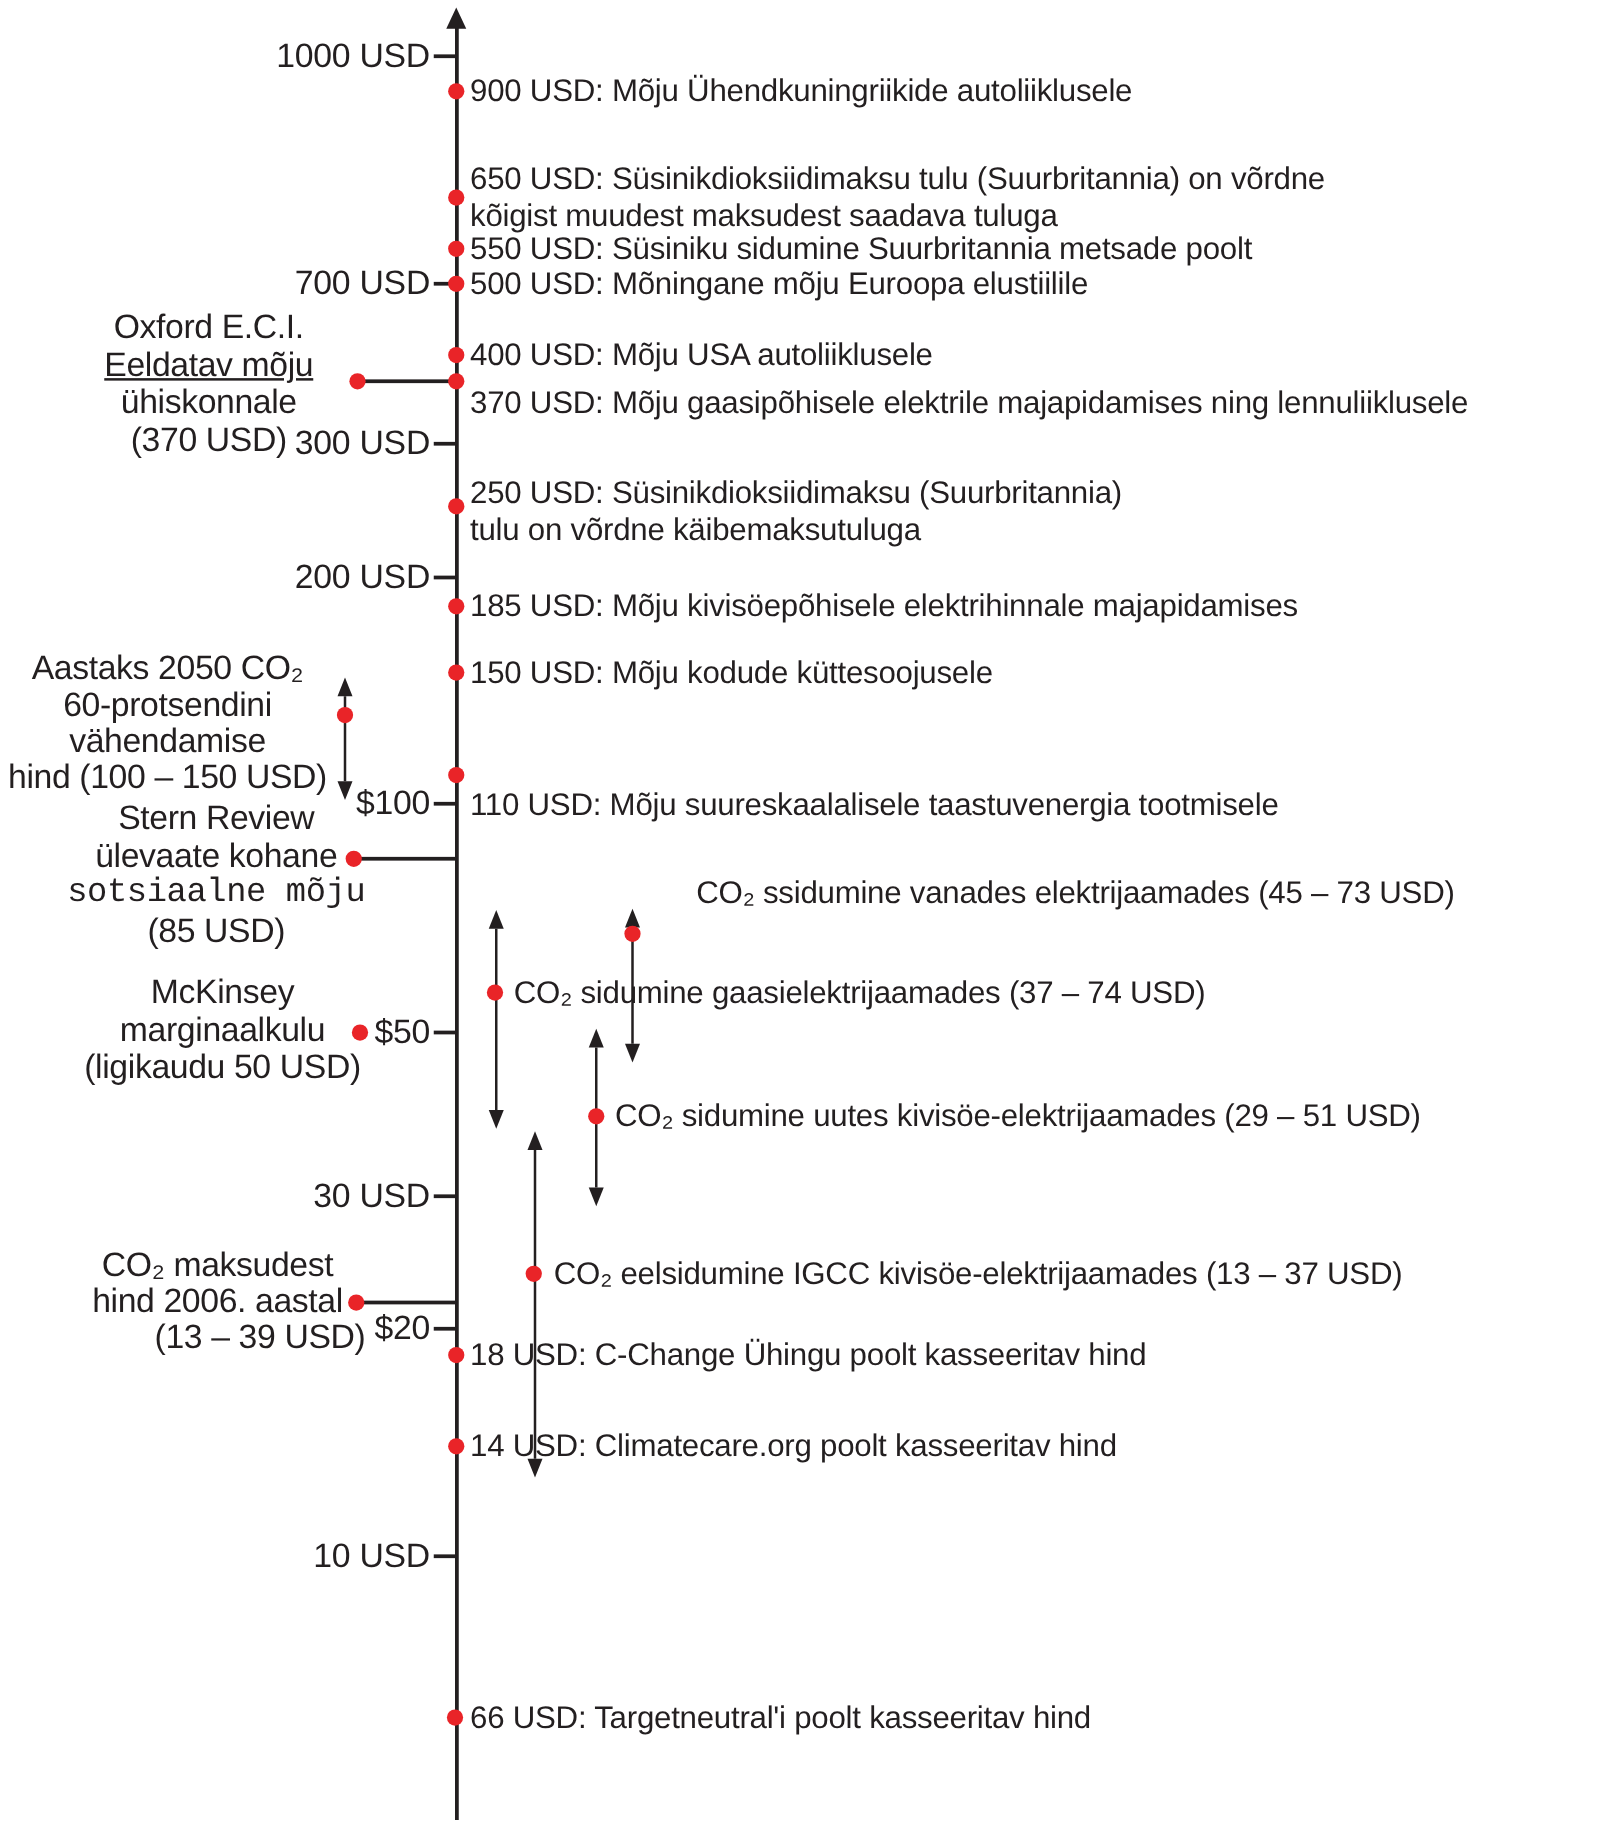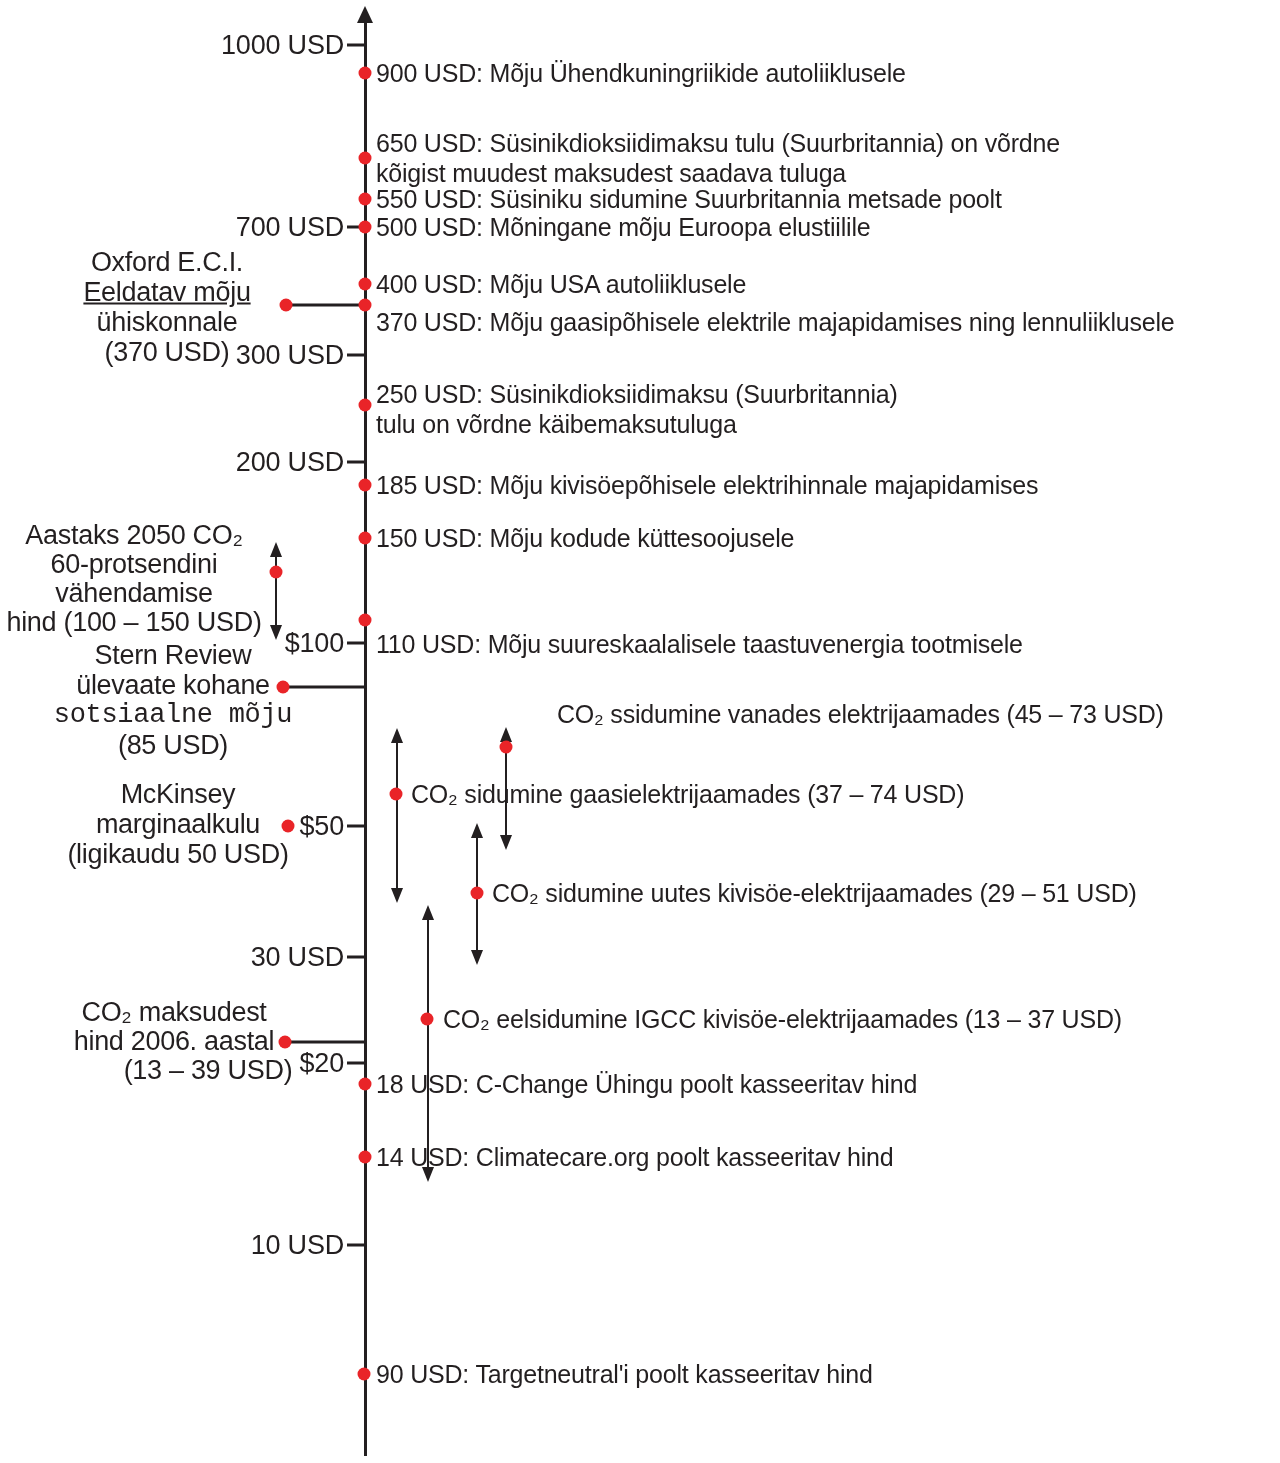--- a/index.html
+++ b/index.html
@@ -114,21 +114,21 @@
       <div class="txt" style="left: 411px; top: 794px;">CO₂ sidumine gaasielektrijaamades (37 – 74 USD)</div>
       <div class="dot" style="left: 477px; top: 893px;"></div>
       <div class="txt" style="left: 492px; top: 893px;">CO₂ sidumine uutes kivisöe-elektrijaamades (29 – 51 USD)</div>
       <div class="dot" style="left: 427px; top: 1019px;"></div>
       <div class="txt" style="left: 443px; top: 1019px;">CO₂ eelsidumine IGCC kivisöe-elektrijaamades (13 – 37 USD)</div>
       <div class="dot" style="left: 365px; top: 1084px;"></div>
       <div class="txt" style="left: 376px; top: 1084px;">18 USD: C-Change Ühingu poolt kasseeritav hind</div>
       <div class="dot" style="left: 365px; top: 1157px;"></div>
       <div class="txt" style="left: 376px; top: 1157px;">14 USD: Climatecare.org poolt kasseeritav hind</div>
       <div class="dot" style="left: 364px; top: 1374px;"></div>
-      <div class="txt" style="left: 376px; top: 1374px;">90 USD: Targetneutral'i poolt kasseeritav hind</div>
+      <div class="txt" style="left: 376px; top: 1374px;">66 USD: Targetneutral'i poolt kasseeritav hind</div>
     </div>
   <div id="layer-leftlabels">
       <div class="left-line" style="left: 167px; top: 262px;">Oxford E.C.I.</div>
       <div class="left-line" style="left: 167px; top: 292px; text-decoration: underline;">Eeldatav mõju</div>
       <div class="left-line" style="left: 167px; top: 322px;">ühiskonnale</div>
       <div class="left-line" style="left: 167px; top: 352px;">(370 USD)</div>
       <div class="left-line" style="left: 134px; top: 535px;">Aastaks 2050 CO₂</div>
       <div class="left-line" style="left: 134px; top: 564px;">60-protsendini</div>
       <div class="left-line" style="left: 134px; top: 593px;">vähendamise</div>
       <div class="left-line" style="left: 134px; top: 622px;">hind (100 – 150 USD)</div>

